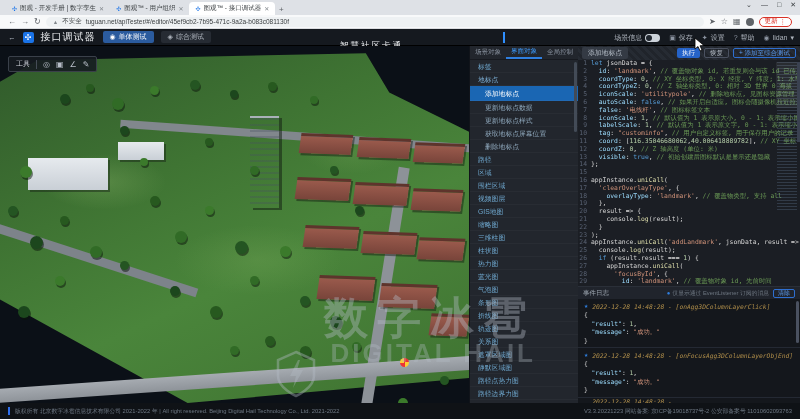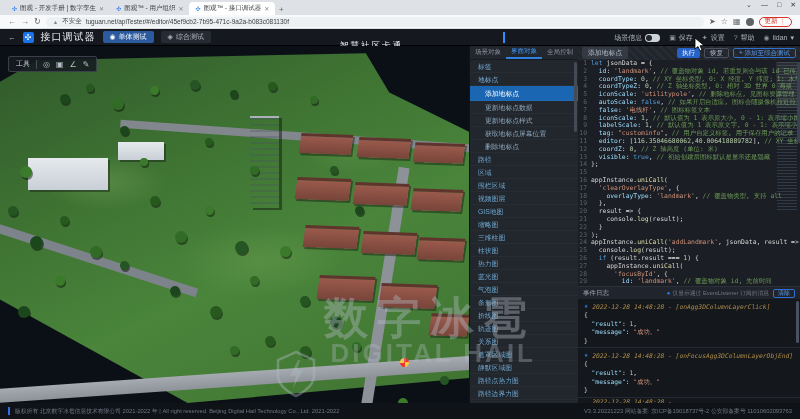--- a/index.html
+++ b/index.html
@@ -385,21 +385,21 @@
         <div class="cl"><span class="ln">1</span><span><span class="c-kw">let</span><span class="c-pl"> jsonData = {</span></span></div>
         <div class="cl"><span class="ln">2</span><span><span class="c-pr">  id</span><span class="c-pl">: </span><span class="c-st">'landmark'</span><span class="c-pl">, </span><span class="c-cm">// 覆盖物对象 id, 若重复则会与该 id 已传入的配置合并</span></span></div>
         <div class="cl"><span class="ln">3</span><span><span class="c-pr">  coordType</span><span class="c-pl">: </span><span class="c-nu">0</span><span class="c-pl">, </span><span class="c-cm">// XY 坐标类型, 0: X 经度, Y 纬度; 1: 水平 X, 竖直 Y</span></span></div>
         <div class="cl"><span class="ln">4</span><span><span class="c-pr">  coordTypeZ</span><span class="c-pl">: </span><span class="c-nu">0</span><span class="c-pl">, </span><span class="c-cm">// Z 轴坐标类型, 0: 相对 3D 世界 0 海拔</span></span></div>
         <div class="cl"><span class="ln">5</span><span><span class="c-pr">  iconScale</span><span class="c-pl">: </span><span class="c-st">'utilitypole'</span><span class="c-pl">, </span><span class="c-cm">// 删除地标点, 见图标资源管理</span></span></div>
         <div class="cl"><span class="ln">6</span><span><span class="c-pr">  autoScale</span><span class="c-pl">: </span><span class="c-kw">false</span><span class="c-pl">, </span><span class="c-cm">// 如果开启自适应, 图标会随摄像机拉近拉远缩放</span></span></div>
         <div class="cl"><span class="ln">7</span><span><span class="c-pr">  false</span><span class="c-pl">: </span><span class="c-st">'电线杆'</span><span class="c-pl">, </span><span class="c-cm">// 图标标签文本</span></span></div>
         <div class="cl"><span class="ln">8</span><span><span class="c-pr">  iconScale</span><span class="c-pl">: </span><span class="c-nu">1</span><span class="c-pl">, </span><span class="c-cm">// 默认值为 1 表示原大小, 0 - 1: 表示缩小图标</span></span></div>
         <div class="cl"><span class="ln">9</span><span><span class="c-pr">  labelScale</span><span class="c-pl">: </span><span class="c-nu">1</span><span class="c-pl">, </span><span class="c-cm">// 默认值为 1 表示原文字, 0 - 1: 表示缩小文字</span></span></div>
         <div class="cl"><span class="ln">10</span><span><span class="c-pr">  tag</span><span class="c-pl">: </span><span class="c-st">"custominfo"</span><span class="c-pl">, </span><span class="c-cm">// 用户自定义标签, 用于保存用户的记录</span></span></div>
-        <div class="cl"><span class="ln">11</span><span><span class="c-pr">  editor</span><span class="c-pl">: [</span><span class="c-nu">116.35046680062</span><span class="c-pl">,</span><span class="c-nu">40.006418889782</span><span class="c-pl">], </span><span class="c-cm">// XY 坐标</span></span></div>
+        <div class="cl"><span class="ln">11</span><span><span class="c-pr">  coord</span><span class="c-pl">: [</span><span class="c-nu">116.35046680062</span><span class="c-pl">,</span><span class="c-nu">40.006418889782</span><span class="c-pl">], </span><span class="c-cm">// XY 坐标</span></span></div>
         <div class="cl"><span class="ln">12</span><span><span class="c-pr">  coordZ</span><span class="c-pl">: </span><span class="c-nu">0</span><span class="c-pl">, </span><span class="c-cm">// Z 轴高度 (单位: 米)</span></span></div>
         <div class="cl"><span class="ln">13</span><span><span class="c-pr">  visible</span><span class="c-pl">: </span><span class="c-kw">true</span><span class="c-pl">, </span><span class="c-cm">// 初始创建后图标默认是显示还是隐藏</span></span></div>
         <div class="cl"><span class="ln">14</span><span><span class="c-pl">};</span></span></div>
         <div class="cl"><span class="ln">15</span><span><span class="c-pl"></span></span></div>
         <div class="cl"><span class="ln">16</span><span><span class="c-pl">appInstance.</span><span class="c-fn">uniCall</span><span class="c-pl">(</span></span></div>
         <div class="cl"><span class="ln">17</span><span><span class="c-st">  'clearOverlayType'</span><span class="c-pl">, {</span></span></div>
         <div class="cl"><span class="ln">18</span><span><span class="c-pr">    overlayType</span><span class="c-pl">: </span><span class="c-st">'landmark'</span><span class="c-pl">, </span><span class="c-cm">// 覆盖物类型, 支持 all</span></span></div>
         <div class="cl"><span class="ln">19</span><span><span class="c-pl">  },</span></span></div>
         <div class="cl"><span class="ln">20</span><span><span class="c-pl">  result =&gt; {</span></span></div>
         <div class="cl"><span class="ln">21</span><span><span class="c-pl">    console.</span><span class="c-fn">log</span><span class="c-pl">(result);</span></span></div>

